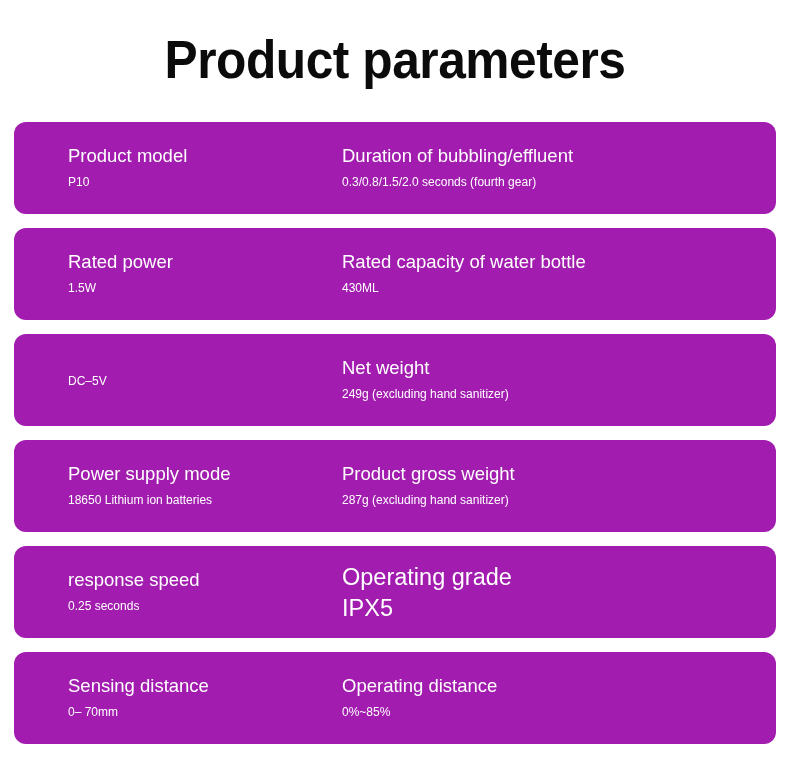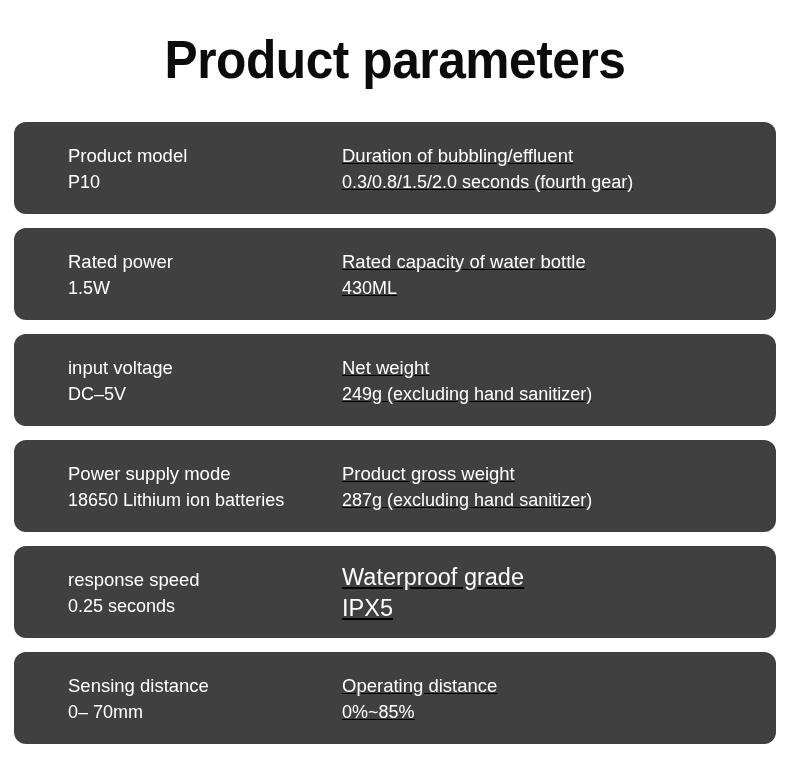--- a/index.html
+++ b/index.html
@@ -42,54 +42,53 @@
     top: 122px;
     left: 14px;
     width: 762px;
   }
   .spec-row {
     position: relative;
     box-sizing: border-box;
     width: 762px;
     height: 92px;
     margin-bottom: 14px;
-    background: #404040;
+    background: #a21caf;
     border-radius: 12px;
     display: flex;
     align-items: center;
   }
   .spec-row:last-child {
     margin-bottom: 16px;
   }
   .spec-cell {
     box-sizing: border-box;
     display: block;
     padding-top: 2px;
   }
   .spec-cell.left {
     width: 324px;
     padding-left: 54px;
   }
   .spec-cell.right {
     flex: 1 1 auto;
     padding-left: 4px;
     padding-right: 4px;
-    text-decoration: underline;
   }
   .spec-label {
     display: block;
     font-size: 18.5px;
     line-height: 26px;
     font-weight: 400;
     color: #ffffff;
     white-space: nowrap;
   }
   .spec-value {
     display: block;
-    font-size: 18px;
+    font-size: 12px;
     line-height: 26px;
     font-weight: 400;
     color: #ffffff;
     white-space: nowrap;
   }
   .spec-row.emphasis .spec-cell.right .spec-label,
   .spec-row.emphasis .spec-cell.right .spec-value {
     font-size: 23.5px;
     line-height: 31px;
   }
@@ -120,21 +119,20 @@
         <span class="spec-value">1.5W</span>
       </div>
       <div class="spec-cell right">
         <span class="spec-label">Rated capacity of water bottle</span>
         <span class="spec-value">430ML</span>
       </div>
     </div>
 
     <div class="spec-row">
       <div class="spec-cell left">
-        <span class="spec-label">input voltage</span>
         <span class="spec-value">DC–5V</span>
       </div>
       <div class="spec-cell right">
         <span class="spec-label">Net weight</span>
         <span class="spec-value">249g (excluding hand sanitizer)</span>
       </div>
     </div>
 
     <div class="spec-row">
       <div class="spec-cell left">
@@ -146,21 +144,21 @@
         <span class="spec-value">287g (excluding hand sanitizer)</span>
       </div>
     </div>
 
     <div class="spec-row emphasis">
       <div class="spec-cell left">
         <span class="spec-label">response speed</span>
         <span class="spec-value">0.25 seconds</span>
       </div>
       <div class="spec-cell right">
-        <span class="spec-label">Waterproof grade</span>
+        <span class="spec-label">Operating grade</span>
         <span class="spec-value">IPX5</span>
       </div>
     </div>
 
     <div class="spec-row">
       <div class="spec-cell left">
         <span class="spec-label">Sensing distance</span>
         <span class="spec-value">0– 70mm</span>
       </div>
       <div class="spec-cell right">

